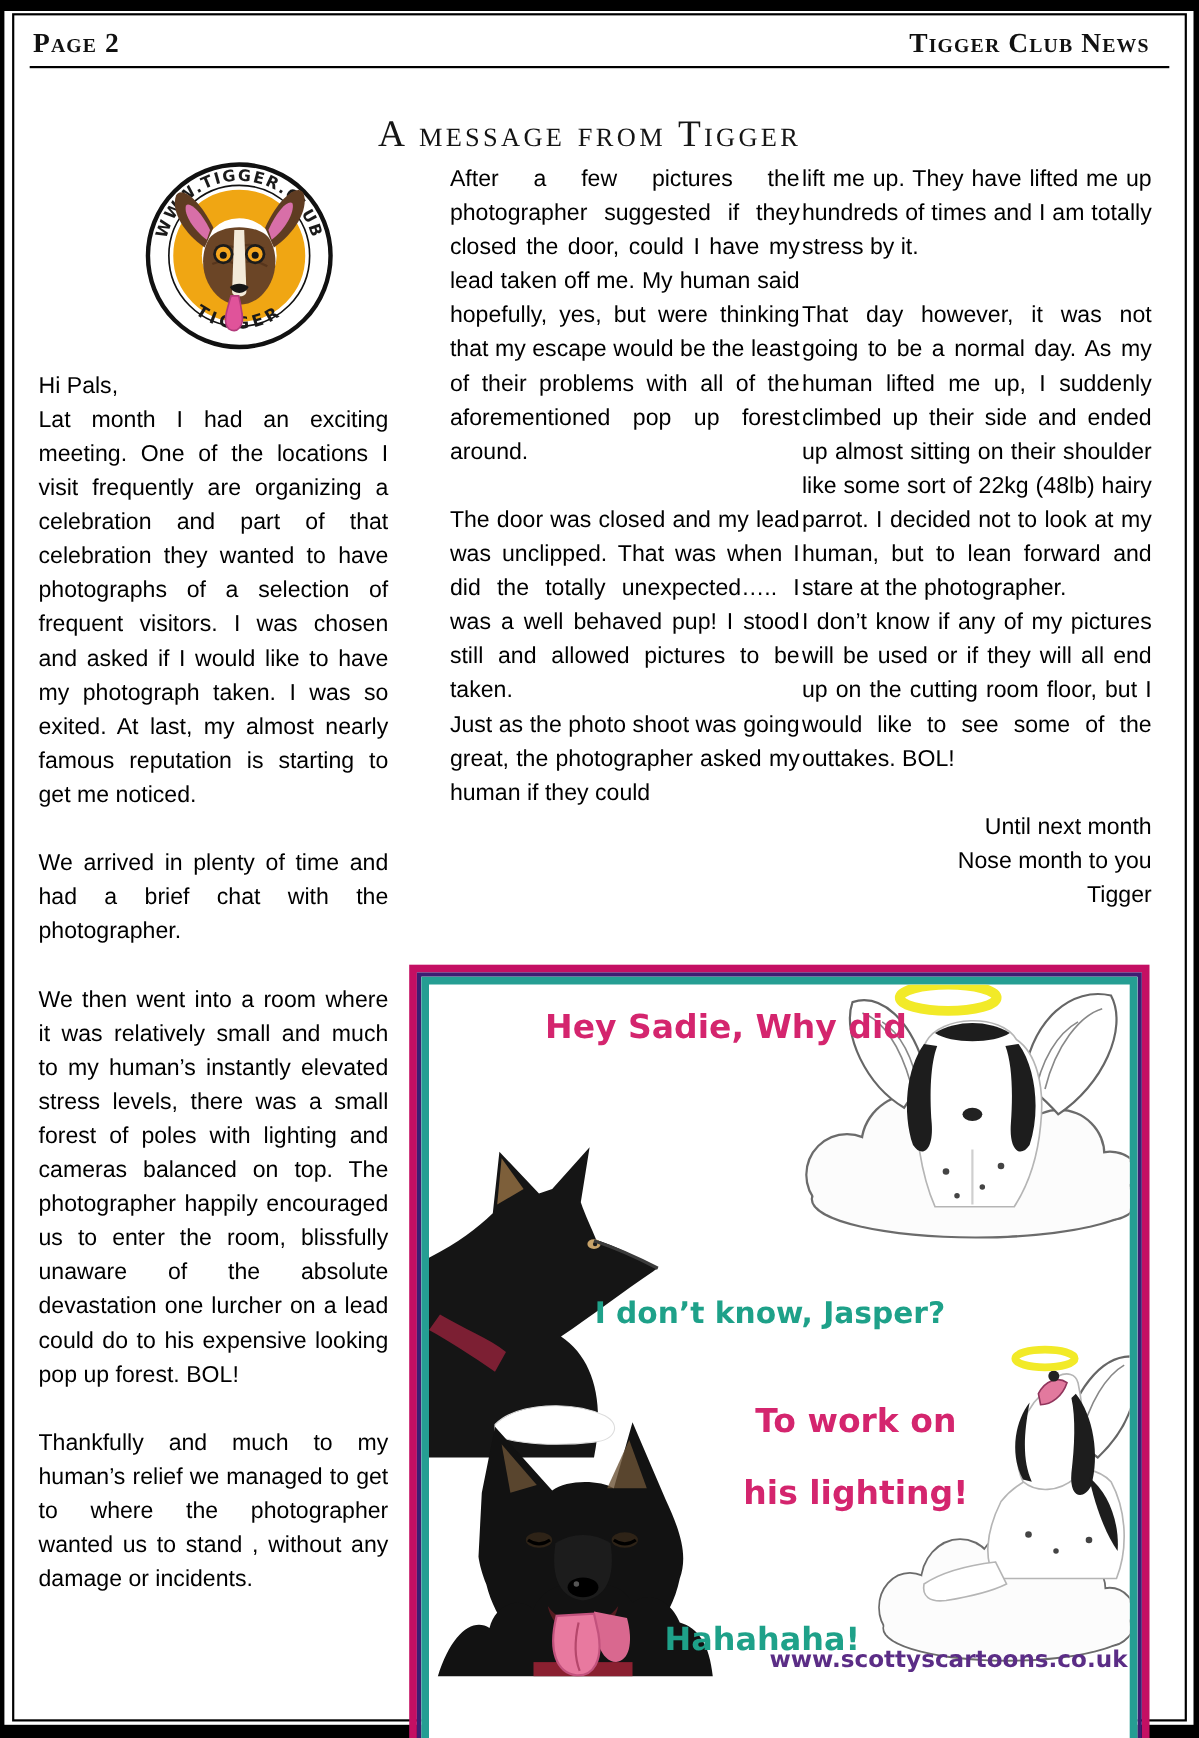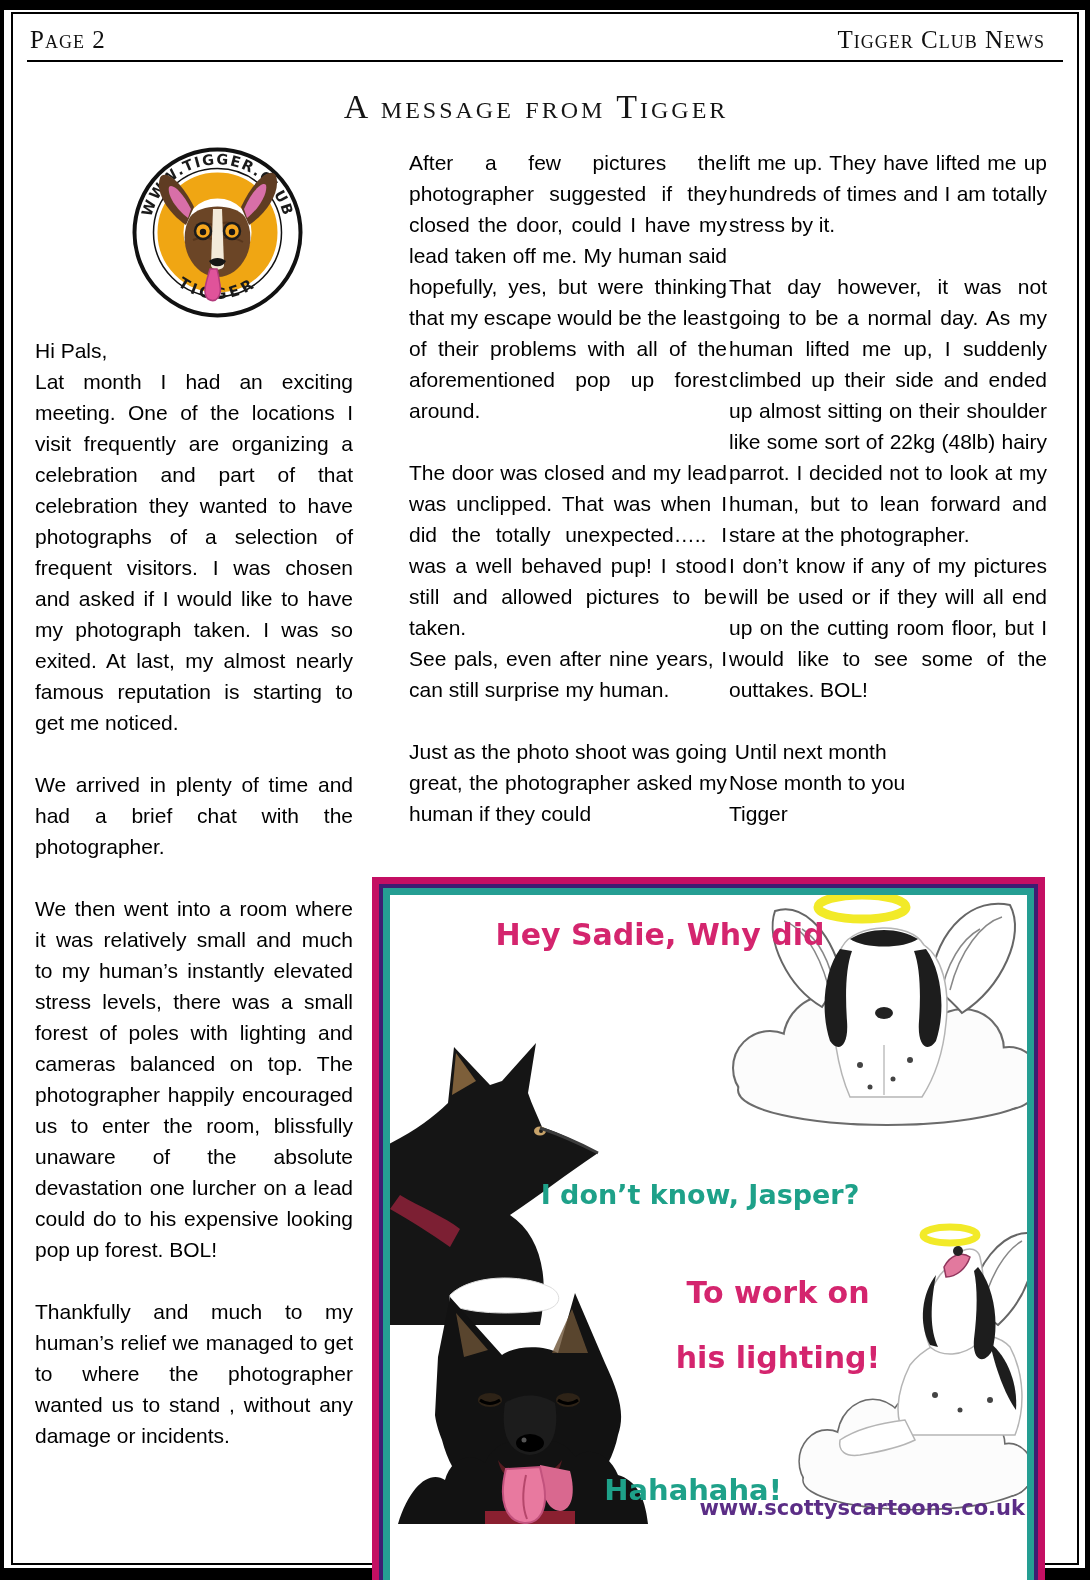--- a/index.html
+++ b/index.html
@@ -8,34 +8,34 @@
   
   .frame-top{position:absolute;top:0;left:0;right:0;height:10px;background:#000;}
   .frame-bottom{position:absolute;bottom:0;left:0;right:0;height:12px;background:#000;}
   .frame-left{position:absolute;top:0;bottom:0;left:0;width:4px;background:#000;}
   .frame-right{position:absolute;top:0;bottom:0;right:0;width:5px;background:#000;}
   .inner-frame{position:absolute;top:12px;left:11px;right:11px;bottom:15px;border:2px solid #000;}
 
   .masthead{position:absolute;left:30px;right:45px;top:26px;display:flex;
             justify-content:space-between;align-items:flex-start;
             font-family:"Liberation Serif",serif;font-variant:small-caps;
-            font-size:25px;letter-spacing:1px;color:#111;}
+            font-size:25px;letter-spacing:1px;color:#111;font-weight:bold;}
   .header-rule{position:absolute;left:27px;right:27px;top:60px;border-top:2px solid #000;}
 
-  .article-title{position:absolute;left:0;right:18px;top:88px;margin:0;text-align:center;
+  .article-title{position:absolute;left:0;right:18px;top:88px;margin:16px;text-align:center;
                  font-family:"Liberation Serif",serif;font-variant:small-caps;font-weight:normal;
                  font-size:34px;letter-spacing:3px;color:#151515;}
 
   .col{position:absolute;top:143px;width:318px;font-size:21px;line-height:31px;}
   .col1{left:35px;}
   .col2{left:383px;top:147px;margin-left:26px;}
   .col3{left:729px;top:147px;}
   .para{margin:0 0 31px 0;text-align:justify;}
   .tight{margin-bottom:0;}
-  .signoff{margin:0;text-align:left;}
+  .signoff{margin:0;text-align:right;}
 
   .logo-wrap{width:175px;height:175px;margin:2px 0 15px 95px;}
 
   
   .cartoon{position:absolute;left:372px;top:877px;width:673px;height:840px;box-sizing:border-box;
            border:7px solid var(--c-border_outer,#c40f63);}
   .cartoon-mid{width:100%;height:100%;box-sizing:border-box;border:4px solid var(--c-border_mid,#3d1d72);}
   .cartoon-inner{position:relative;width:100%;height:100%;box-sizing:border-box;
                  border:7px solid var(--c-border_inner,#259e93);background:#fff;overflow:hidden;}
   .cartoon-art{position:absolute;left:0;top:0;width:637px;height:629px;}
@@ -109,21 +109,20 @@
     <p class="para tight">Hi Pals,</p>
     <p class="para">Lat month I had an exciting meeting. One of the locations I visit frequently are organizing a celebration and part of that celebration they wanted to have photographs of a selection of frequent visitors. I was chosen and asked if I would like to have my photograph taken.  I was so exited.  At last, my almost nearly famous reputation is starting to get me noticed.</p>
     <p class="para">We arrived in plenty of time and  had a brief chat with the photographer.</p>
     <p class="para">We then went into a room where it was relatively small and much to my human’s instantly elevated stress levels, there was a small forest of poles with lighting and cameras balanced on top. The photographer happily encouraged us to enter the room, blissfully unaware of the absolute devastation one lurcher on a lead could do to his expensive looking pop up forest. BOL!</p>
     <p class="para tight">Thankfully and much to my human’s relief we managed to get to where the photographer wanted us to stand , without any damage or incidents.</p>
   </section>
 
   <section class="col col2">
     <p class="para">After a few pictures the photographer suggested if they closed the door, could I have my lead taken off me. My human said hopefully, yes, but were thinking that my escape would be the least of their problems with all of the aforementioned pop up forest around.</p>
     <p class="para tight">The door was closed and my lead was unclipped.  That was when I did the totally unexpected….. I was a well behaved pup! I stood still and allowed pictures to be taken.</p>
-    <p class="para">See pals, even after nine years, I can still surprise my human.</p>
     <p class="para tight">Just as the photo shoot was going great, the photographer asked my human if they could</p>
   </section>
 
   <section class="col col3">
     <p class="para">lift me up. They have lifted me up hundreds of times and I am totally stress by it.</p>
     <p class="para tight">That day however, it was not going to be a normal day. As my human lifted me up, I suddenly climbed up their side and ended up almost sitting on their shoulder like some sort of 22kg (48lb) hairy parrot. I decided not to look at my human, but to lean forward and stare at the photographer.</p>
     <p class="para">I don’t know if any of my pictures will be used or if they will all end up on the cutting room floor, but I would like to see some of the outtakes. BOL!</p>
     <p class="signoff">&nbsp;Until next month</p>
     <p class="signoff">Nose month to you</p>
     <p class="signoff">Tigger</p>

